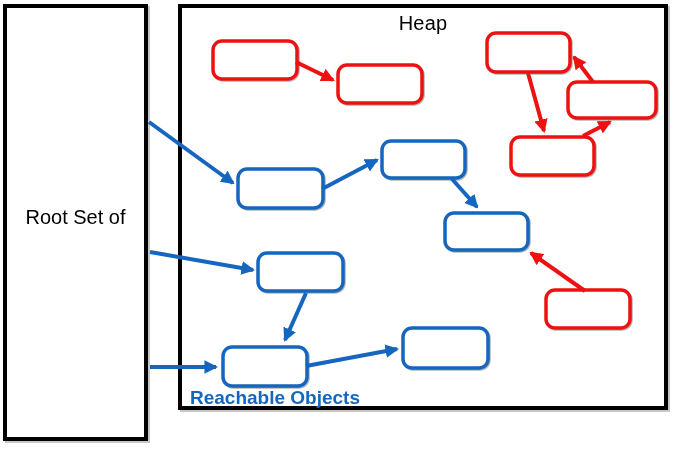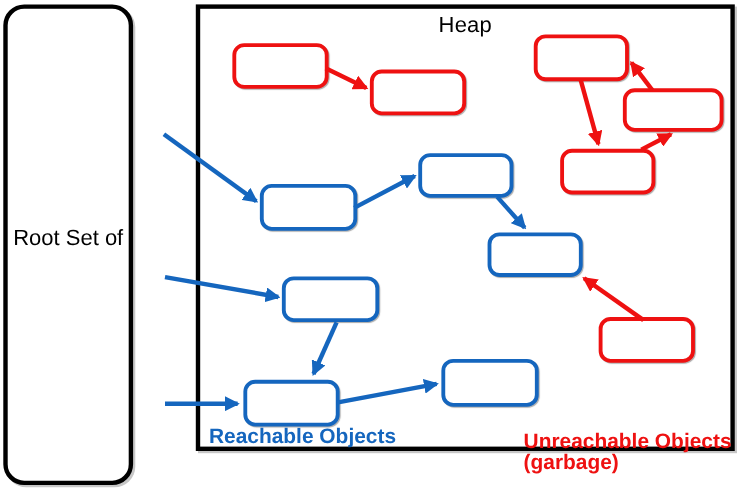--- a/index.html
+++ b/index.html
@@ -4,21 +4,21 @@
 <style>
   html,body{margin:0;padding:0;background:#fff;}
   .stage{
     position:relative;width:673px;height:450px;background:#ffffff;overflow:hidden;
     font-family:"Liberation Sans",sans-serif;
   }
   .frame{
     position:absolute;background:#fff;border:4px solid #000;box-sizing:border-box;
     box-shadow:2px 2px 0 rgba(0,0,0,0.22);
   }
-  .frame-root{left:3px;top:4px;width:118px;height:437px;border-radius:19px;}
+  .frame-root{left:3px;top:4px;width:145px;height:437px;}
   .frame-heap{left:178px;top:4px;width:490px;height:406px;}
   .heap-title{
     position:absolute;top:4px;left:0;width:100%;text-align:center;
     font-size:20px;font-weight:400;color:#000;letter-spacing:0.2px;
   }
   .root-label{
     position:absolute;top:199px;left:0;width:100%;text-align:center;
     font-size:20px;line-height:20px;font-weight:400;color:#000;
   }
   .legend{position:absolute;font-size:19px;font-weight:700;line-height:19px;}
@@ -79,18 +79,14 @@
       <line x1="306" y1="366" x2="397" y2="349" class="arrow reachable" marker-end="url(#head-reachable)"></line>
       <line x1="296" y1="62" x2="333" y2="80" class="arrow unreachable" marker-end="url(#head-unreachable)"></line>
       <line x1="528" y1="73" x2="544" y2="131" class="arrow unreachable" marker-end="url(#head-unreachable)"></line>
       <line x1="593" y1="82" x2="574" y2="57" class="arrow unreachable" marker-end="url(#head-unreachable)"></line>
       <line x1="583" y1="136" x2="610" y2="122" class="arrow unreachable" marker-end="url(#head-unreachable)"></line>
       <line x1="585" y1="291" x2="531" y2="253" class="arrow unreachable" marker-end="url(#head-unreachable)"></line>
     </svg>
 
   <div class="legend legend-reachable">Reachable Objects</div>
 
-  <div class="legend legend-unreachable">
-    <span>Unreachable Objects</span><br>
-    <span>(garbage)</span>
-  </div>
 
 </div>
 
 </body></html>

